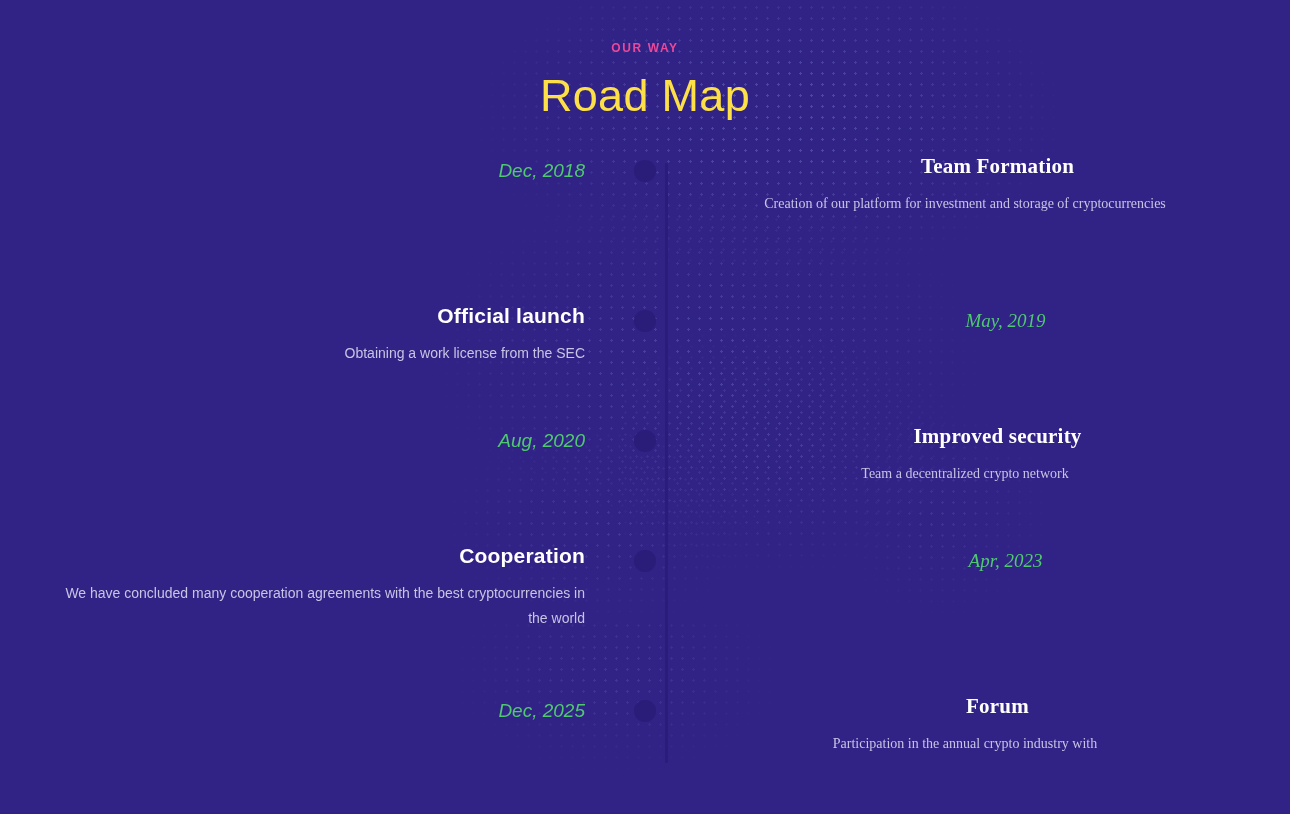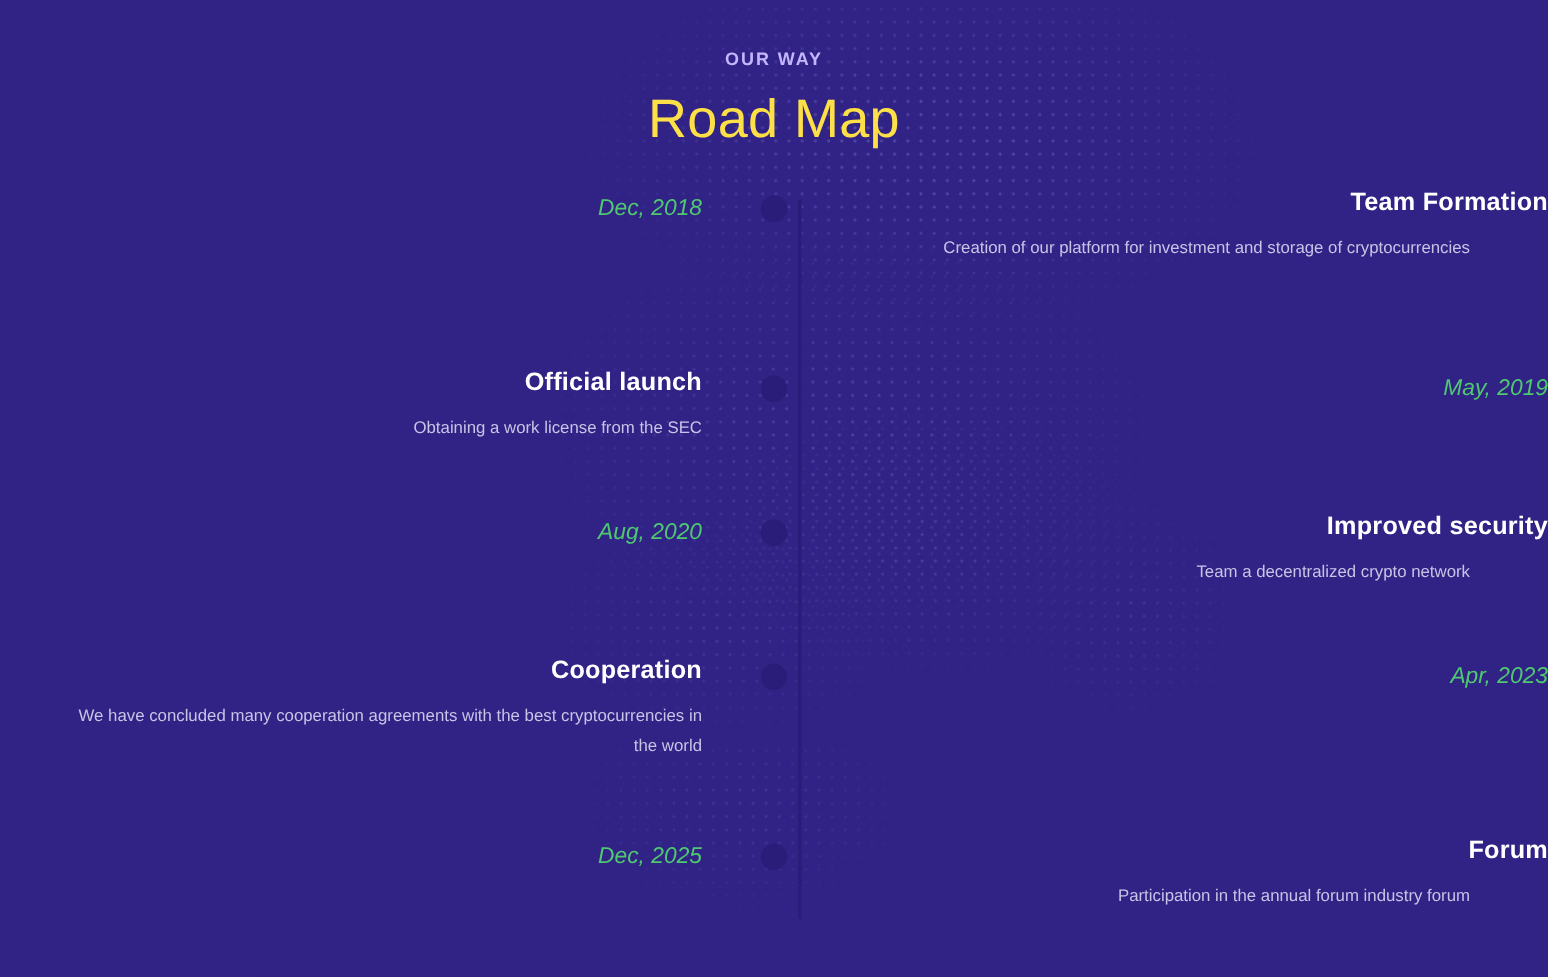--- a/index.html
+++ b/index.html
@@ -72,22 +72,22 @@
     width: 1290px;
     height: 814px;
   }
 
   
   .header {
     text-align: center;
     padding-top: 41px;
   }
   .eyebrow {
-    color: #c4b5fd;
-    font-size: 15px;
+    color: #ec4899;
+    font-size: 12px;
     font-weight: bold;
     letter-spacing: 1.6px;
     text-transform: uppercase;
   }
   .page-title {
     color: #fde047;
     font-size: 45px;
     font-weight: normal;
     letter-spacing: .3px;
     margin-top: 17px;
@@ -117,21 +117,22 @@
   }
 
   .tl-left {
     width: 625px;
     padding-right: 40px;
     text-align: right;
   }
   .tl-right {
     width: 625px;
     padding-left: 40px;
-    text-align: right;
+    text-align: center;
+    font-family: Liberation Serif, serif;
   }
   .tl-mid {
     width: 40px;
     display: flex;
     justify-content: center;
     flex: 0 0 40px;
   }
 
   .tl-dot {
     width: 22px;
@@ -251,18 +252,18 @@
 
     <div class="tl-row r5">
       <div class="tl-left">
         <div class="tl-date">Dec, 2025</div>
       </div>
       <div class="tl-mid">
         <div class="tl-dot"></div>
       </div>
       <div class="tl-right">
         <div class="tl-title">Forum</div>
-        <div class="tl-desc">Participation in the annual forum industry forum</div>
+        <div class="tl-desc">Participation in the annual crypto industry with</div>
       </div>
     </div>
 
   </div>
 </div>
 
 </body></html>

